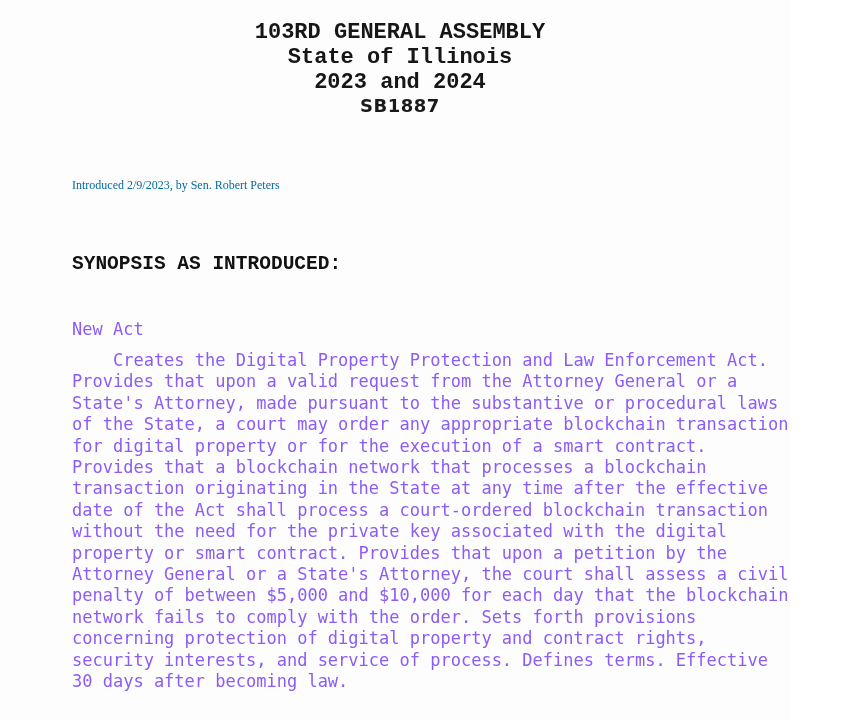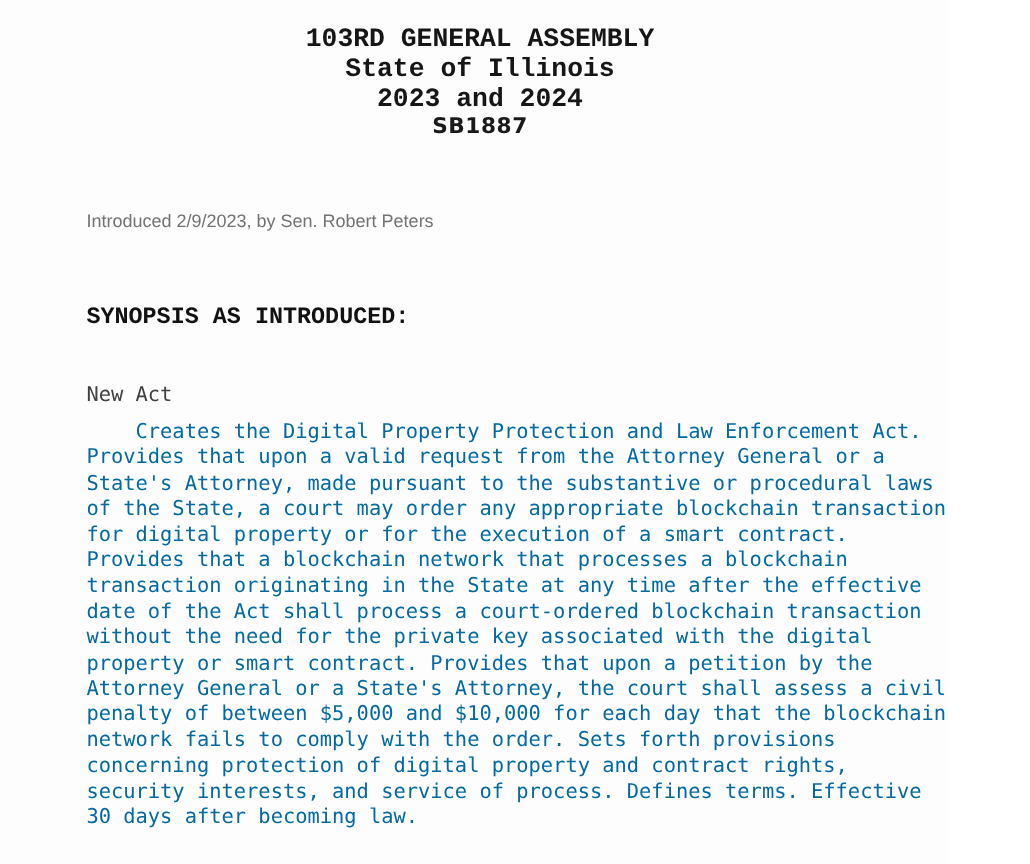--- a/index.html
+++ b/index.html
@@ -39,24 +39,24 @@
     font-size: 18px;
     line-height: 22px;
     letter-spacing: 0.5px;
     color: #1a1a1a;
   }
   
   .introduced {
     position: absolute;
     top: 175px;
     left: 72px;
-    font-family: Liberation Sans, sans-serif;
-    font-size: 15px;
+    font-family: Liberation Serif, serif;
+    font-size: 12px;
     line-height: 20px;
-    color: #737373;
+    color: #0369a1;
     white-space: pre;
   }
   
   .synopsis-heading {
     position: absolute;
     top: 254px;
     left: 72px;
     font-family: "Liberation Mono", monospace;
     font-weight: bold;
     font-size: 19.5px;
@@ -66,31 +66,31 @@
     text-align: right;
   }
   
   .act-reference {
     position: absolute;
     top: 319px;
     left: 72px;
     font-family: "DejaVu Sans Mono", monospace;
     font-size: 17px;
     line-height: 21px;
-    color: #404040;
+    color: #8b5cf6;
     white-space: pre;
   }
   .synopsis-paragraph {
     position: absolute;
     top: 350px;
     left: 72px;
     font-family: "DejaVu Sans Mono", monospace;
     font-size: 17px;
     line-height: 21.4px;
-    color: #0369a1;
+    color: #8b5cf6;
     white-space: pre;
   }
 </style>
 </head>
 <body>
 
 <div class="page">
 
   <div class="doc-header">
     <div class="hline">103RD GENERAL ASSEMBLY</div>

